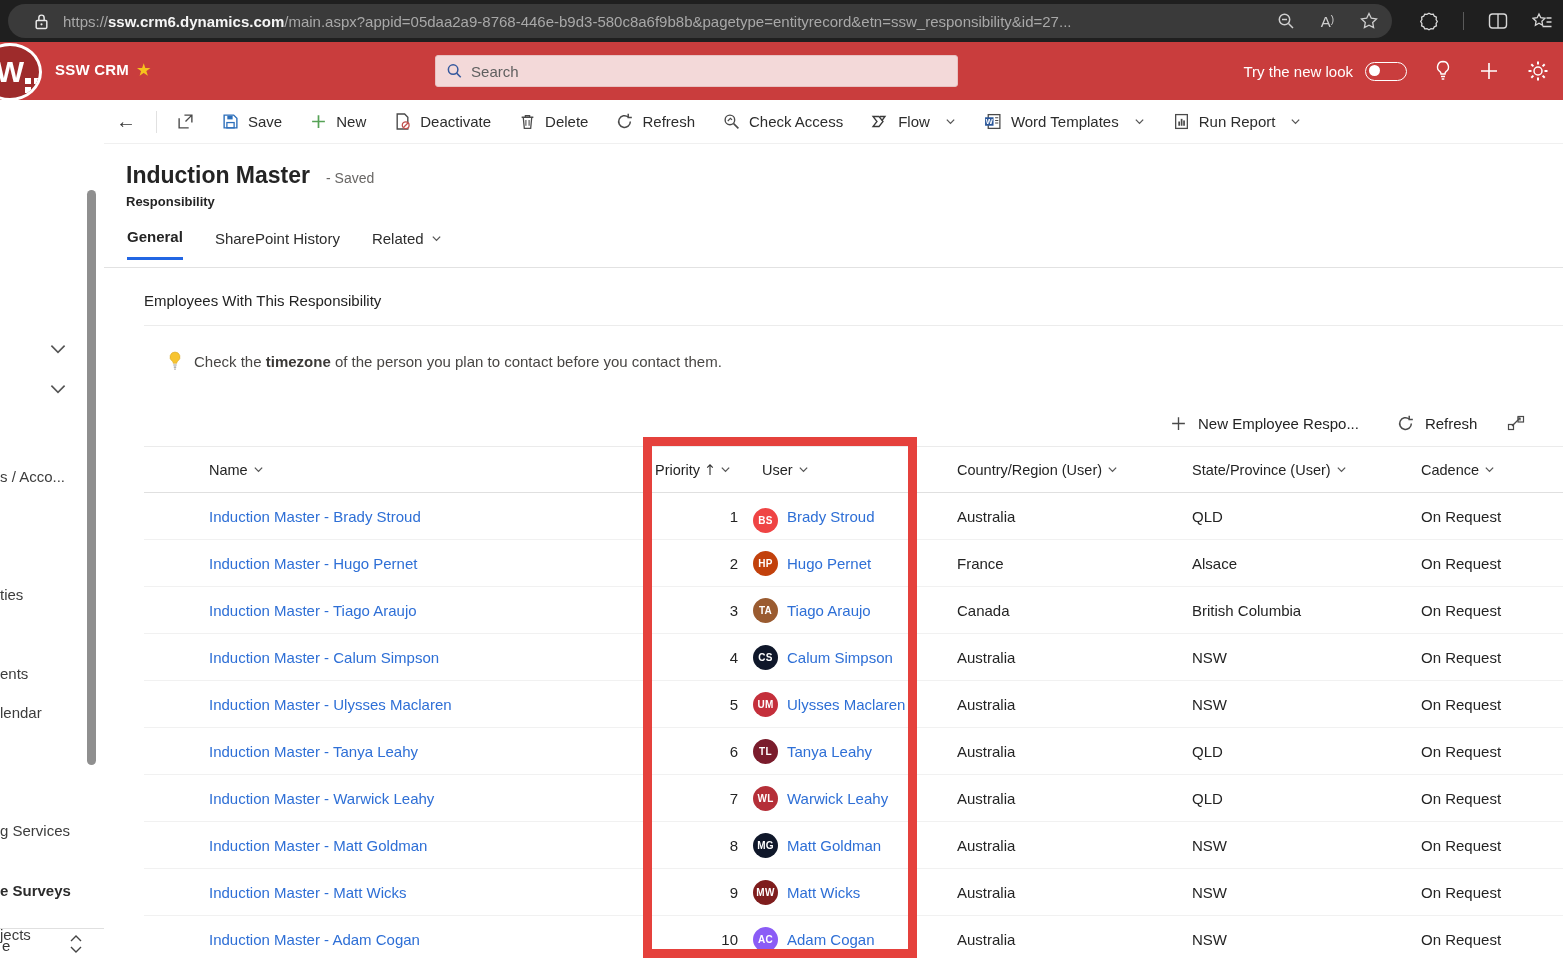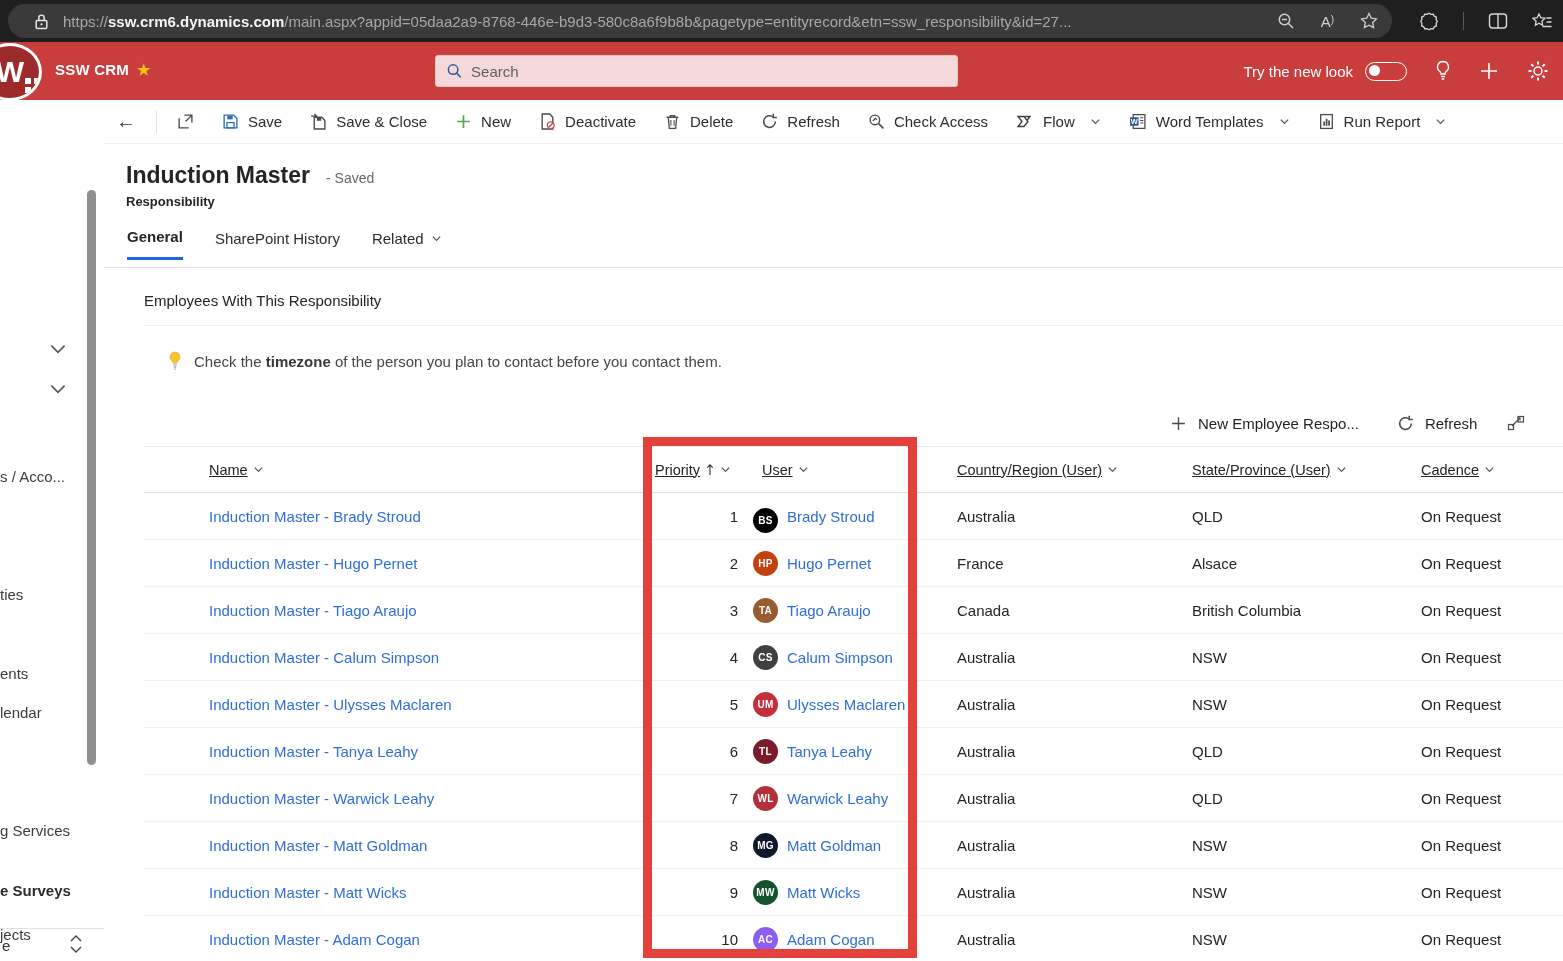--- a/index.html
+++ b/index.html
@@ -84,21 +84,21 @@
   .tip b { color:#3b3937; }
 
   
   .grid-toolbar { position:absolute; left:1170px; top:406px; width:385px; height:34px; display:flex; align-items:center; }
   .gt-btn { display:flex; align-items:center; gap:11px; font-size:15px; color:#242424; cursor:pointer; white-space:nowrap; }
   .gt-new { margin-right:38px; } .gt-refresh { margin-right:30px; }
 
   
   .grid { position:absolute; left:144px; top:446px; width:1419px; }
   .thead { display:grid; grid-template-columns:496px 100px 210px 235px 230px 1fr; height:47px;
-    border-top:1px solid #ebebeb; border-bottom:1px solid #e0e0e0; align-items:center; font-size:14.5px; color:#242424;text-decoration:underline; }
+    border-top:1px solid #ebebeb; border-bottom:1px solid #e0e0e0; align-items:center; font-size:14.5px; color:#242424; }
   .th { display:flex; align-items:center; gap:5px; cursor:pointer; }
   .th.name { padding-left:65px; } .th.pri { padding-left:15px; } .th.user { padding-left:22px; }
   .th.country, .th.state { padding-left:7px; } .th.cad { padding-left:6px; }
   .rows {}
   .trow { display:grid; grid-template-columns:496px 100px 210px 235px 230px 1fr; height:47px;
     border-bottom:1px solid #f1f1f1; align-items:center; font-size:15px; color:#242424; }
   .c.name { padding-left:65px; }
   .c.pri { text-align:right; padding-right:2px; }
   .c.user { padding-left:13px; display:flex; align-items:center; gap:9px; }
   .c.country, .c.state { padding-left:7px; } .c.cad { padding-left:6px; }
@@ -203,28 +203,20 @@
         </svg>
     </span>
     <span id="cmd-items" style="display:flex;align-items:center;height:44px;">
         <span class="cmd-btn">
           <svg width="17" height="17" viewBox="0 0 16 16">
             <path d="M2 2h9l3 3v9H2z" fill="none" stroke="#2c6fbb" stroke-width="1.3"></path>
             <rect x="5" y="2.6" width="5" height="3.4" fill="#2c6fbb"></rect>
             <rect x="4.6" y="9" width="6.8" height="5" fill="none" stroke="#2c6fbb" stroke-width="1.2"></rect>
           </svg>
           <span>Save</span>
-        </span>
-        <span class="cmd-btn">
-          <svg width="17" height="17" viewBox="0 0 16 16">
-            <path d="M4 4h7l3 3v8H4z" fill="none" stroke="#4a4a4a" stroke-width="1.3"></path>
-            <rect x="6.5" y="4.5" width="4" height="2.8" fill="#4a4a4a"></rect>
-            <path d="M1 3h5M4 1l2.4 2L4 5" fill="none" stroke="#4a4a4a" stroke-width="1.2"></path>
-          </svg>
-          <span>Save &amp; Close</span>
         </span>
         <span class="cmd-btn">
           <svg width="17" height="17" viewBox="0 0 16 16">
             <path d="M8 2v12M2 8h12" stroke="#56a256" stroke-width="1.6" fill="none"></path>
           </svg>
           <span>New</span>
         </span>
         <span class="cmd-btn">
           <svg width="17" height="17" viewBox="0 0 16 16">
             <path d="M3 1h7l3 3v11H3z" fill="none" stroke="#4a4a4a" stroke-width="1.3"></path>
@@ -398,21 +390,21 @@
           <svg width="11" height="11" viewBox="0 0 12 12">
             <polyline points="2,4 6,8 10,4" fill="none" stroke="#555" stroke-width="1.4"></polyline>
           </svg>
         </span>
     </div>
     <div class="rows" id="rows-host">
         <div class="trow">
       <span class="c name"><a>Induction Master - Brady Stroud</a></span>
       <span class="c pri">1</span>
       <span class="c user">
-        <span class="avatar" style="background: #000000; margin-top: 8px;">BS</span>
+        <span class="avatar" style="background: #ef4444; margin-top: 8px;">BS</span>
         <a>Brady Stroud</a>
       </span>
       <span class="c country">Australia</span>
       <span class="c state">QLD</span>
       <span class="c cad">On Request</span>
     </div>
         <div class="trow">
       <span class="c name"><a>Induction Master - Hugo Pernet</a></span>
       <span class="c pri">2</span>
       <span class="c user">
@@ -431,21 +423,21 @@
         <a>Tiago Araujo</a>
       </span>
       <span class="c country">Canada</span>
       <span class="c state">British Columbia</span>
       <span class="c cad">On Request</span>
     </div>
         <div class="trow">
       <span class="c name"><a>Induction Master - Calum Simpson</a></span>
       <span class="c pri">4</span>
       <span class="c user">
-        <span class="avatar" style="background: #404040;">CS</span>
+        <span class="avatar" style="background: #0f172a;">CS</span>
         <a>Calum Simpson</a>
       </span>
       <span class="c country">Australia</span>
       <span class="c state">NSW</span>
       <span class="c cad">On Request</span>
     </div>
         <div class="trow">
       <span class="c name"><a>Induction Master - Ulysses Maclaren</a></span>
       <span class="c pri">5</span>
       <span class="c user">
@@ -486,21 +478,21 @@
         <a>Matt Goldman</a>
       </span>
       <span class="c country">Australia</span>
       <span class="c state">NSW</span>
       <span class="c cad">On Request</span>
     </div>
         <div class="trow">
       <span class="c name"><a>Induction Master - Matt Wicks</a></span>
       <span class="c pri">9</span>
       <span class="c user">
-        <span class="avatar" style="background: #14532d;">MW</span>
+        <span class="avatar" style="background: #7f1d1d;">MW</span>
         <a>Matt Wicks</a>
       </span>
       <span class="c country">Australia</span>
       <span class="c state">NSW</span>
       <span class="c cad">On Request</span>
     </div>
         <div class="trow">
       <span class="c name"><a>Induction Master - Adam Cogan</a></span>
       <span class="c pri">10</span>
       <span class="c user">

